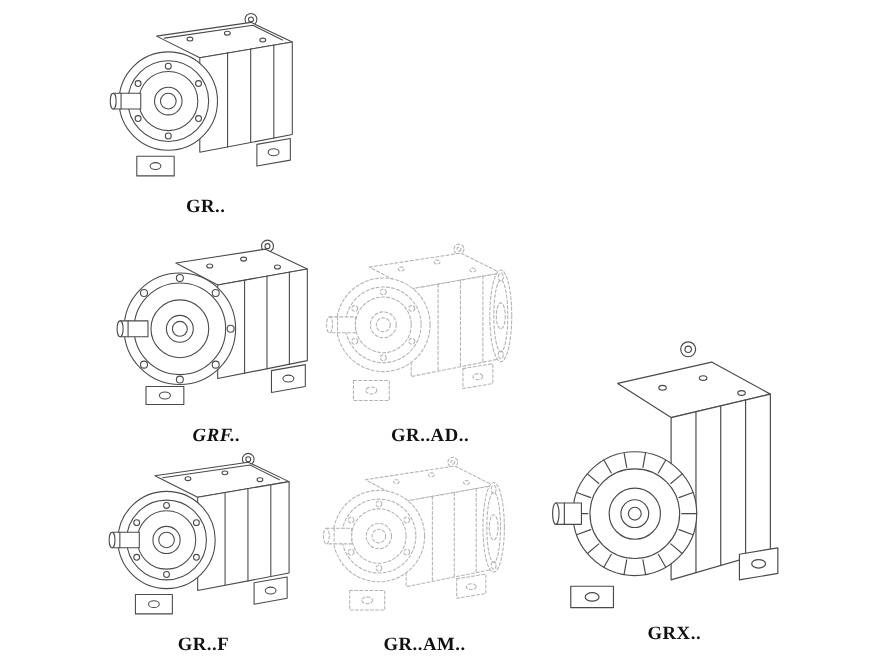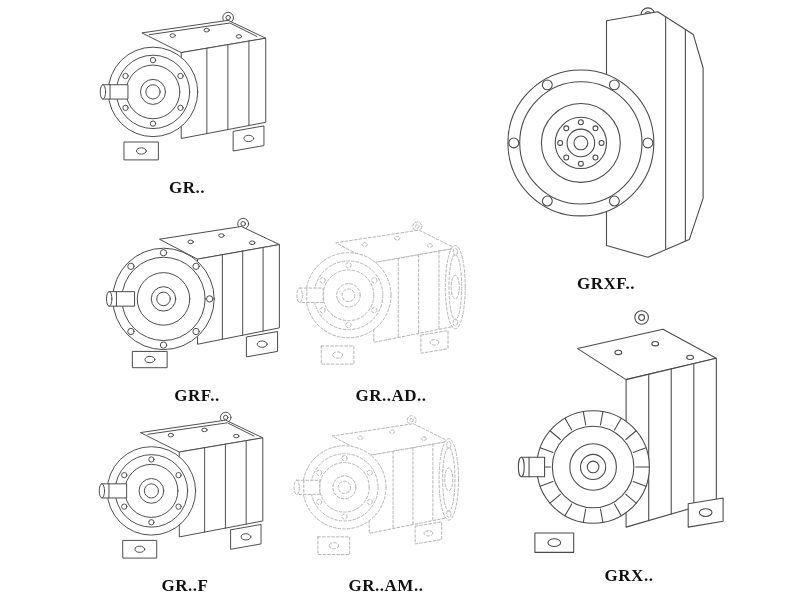--- a/index.html
+++ b/index.html
@@ -219,42 +219,36 @@
 <div class="page">
 
   <div class="fig" style="left:92px; top:6px;">
     <svg width="190" height="170">
         <use href="#sym-gear-side"></use>
       </svg>
     <div class="lbl">GR..</div>
   </div>
 
 
-  <div class="fig" style="left:500px; top:4px;">
-    <svg width="212" height="268">
-        <use href="#sym-flange-front"></use>
-      </svg>
-    <div class="lbl">GRXF..</div>
-  </div>
-
-  <div class="fig" style="left:98px; top:212px;">
+
+  <div class="fig" style="left:98px; top:212px;font-style:italic;">
     <svg width="198" height="172">
         <use href="#sym-gear-flange-side"></use>
       </svg>
     <div class="lbl">GRF..</div>
   </div>
 
   <div class="fig dashed" style="left:292px; top:212px;align-items:center;">
     <svg width="198" height="172">
         <use href="#sym-adapter-side"></use>
       </svg>
     <div class="lbl">GR..AD..</div>
   </div>
 
-  <div class="fig" style="left:516px; top:302px;">
+  <div class="fig" style="left:500px; top:302px;">
     <svg width="226" height="262">
         <use href="#sym-big-side"></use>
       </svg>
     <div class="lbl">GRX..</div>
   </div>
 
   <div class="fig dashed" style="left:288px; top:406px;">
     <svg width="196" height="168">
         <use href="#sym-adapter-side"></use>
       </svg>

